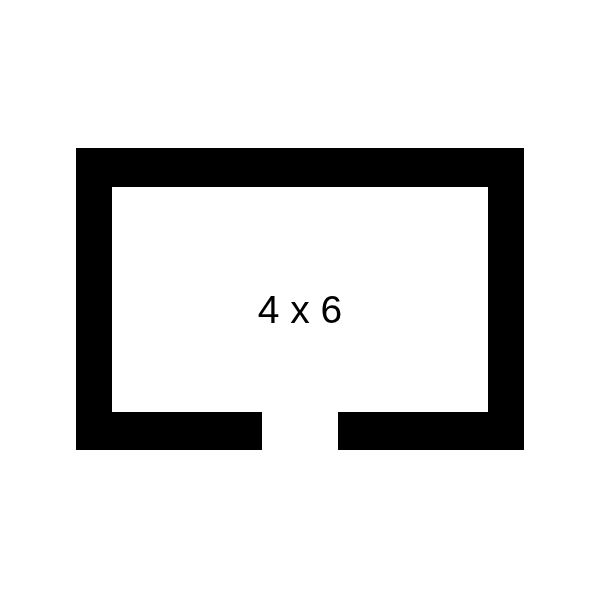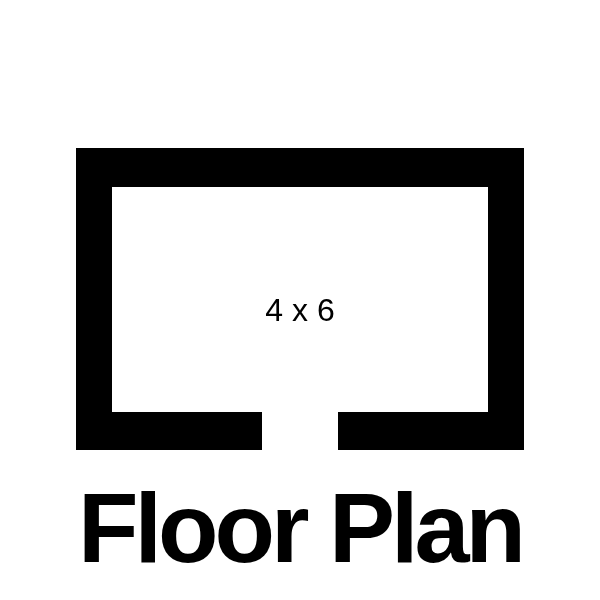--- a/index.html
+++ b/index.html
@@ -43,21 +43,21 @@
   }
   .wall-bottom-right {
     right: 0; bottom: 0;
     width: 186px; height: 38px;
   }
   .room-label {
     position: absolute;
     left: 50%;
     top: 162px;
     transform: translate(-50%, -50%);
-    font-size: 32px;
+    font-size: 39px;
     font-weight: 400;
     color: var(--ink, #000000);
     white-space: nowrap;
   }
   .title {
     position: absolute;
     left: 50%;
     top: 478px;
     transform: translateX(-50%);
     font-size: 99px;
@@ -73,14 +73,13 @@
 
 <div class="canvas">
   <div class="plan">
     <div class="wall wall-top"></div>
     <div class="wall wall-left"></div>
     <div class="wall wall-right"></div>
     <div class="wall wall-bottom-left"></div>
     <div class="wall wall-bottom-right"></div>
     <div class="room-label">4 x 6</div>
   </div>
-  <div class="title">Floor Plan</div>
 </div>
 
 </body></html>

